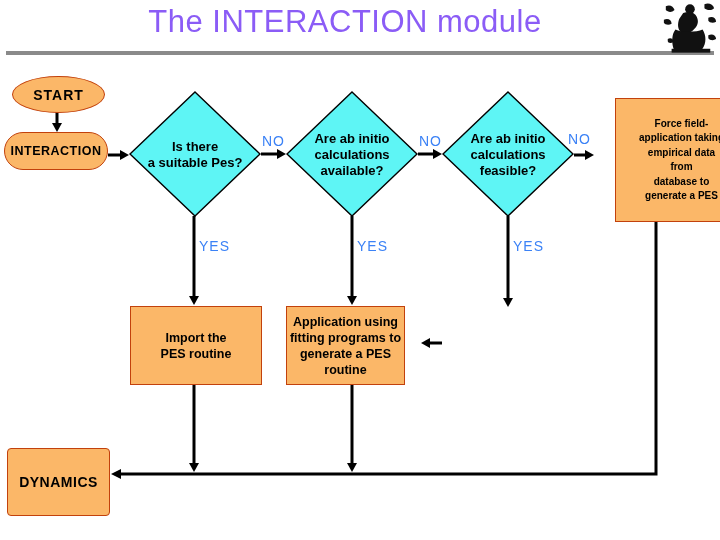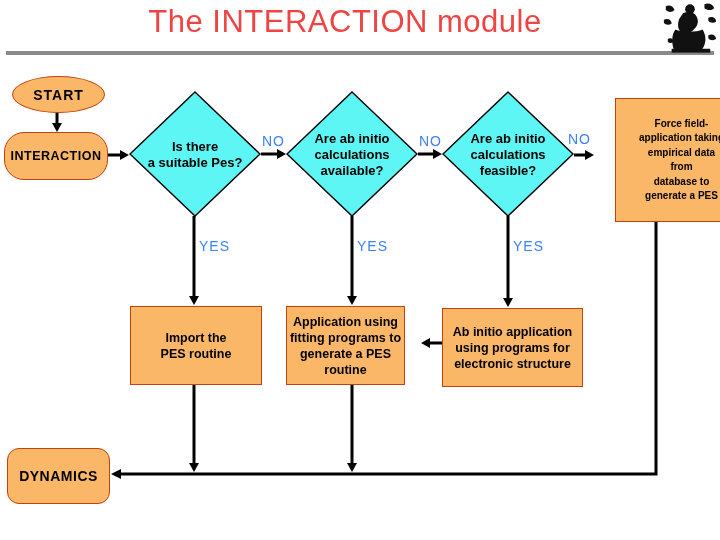--- a/index.html
+++ b/index.html
@@ -2,39 +2,39 @@
 <html><head>
 <meta charset="utf-8">
 <style>
   html,body { margin:0; padding:0; background:#fff; }
   .stage {
     position:relative; width:720px; height:540px; background:#ffffff;
     font-family:"Liberation Sans", sans-serif; color:#000; overflow:hidden;
   }
   .title {
     position:absolute; left:30px; top:4px; width:630px; text-align:center;
-    font-size:31px; font-weight:400; color:#ef4444; letter-spacing:0.5px;
+    font-size:31px; font-weight:400; color:#8b5cf6; letter-spacing:0.5px;
   }
   .rule { position:absolute; left:6px; top:51px; width:708px; height:4px; background:#8a8a8a; }
   .logo { position:absolute; right:2px; top:0; width:58px; height:55px; }
 
   svg.overlay { position:absolute; left:0; top:0; width:720px; height:540px; }
 
   .node {
     position:absolute; display:flex; align-items:center; justify-content:center;
     text-align:center; background:#fbb768; border:1px solid #c2410c;
     font-weight:bold; white-space:pre-line; box-sizing:border-box;
   }
   .start    { left:12px;  top:76px;  width:93px;  height:37px; border-radius:50%; font-size:14px; letter-spacing:1px; }
-  .interaction { left:4px; top:132px; width:104px; height:48px; border-radius:20px; font-size:12.5px; letter-spacing:0.5px; }
+  .interaction { left:4px; top:132px; width:104px; height:38px; border-radius:20px; font-size:12.5px; letter-spacing:0.5px; }
   .forcefield  { left:595px; top:98px; width:133px; height:124px; font-size:10px; line-height:14.5px;margin-left:20px; }
   .importpes   { left:130px; top:306px; width:132px; height:79px; font-size:12.5px; line-height:16px; }
   .fitting     { left:286px; top:306px; width:119px; height:79px; font-size:12.5px; line-height:16px; }
   .abinitio    { left:442px; top:308px; width:141px; height:79px; font-size:12.5px; line-height:16px; }
-  .dynamics    { left:7px;  top:448px; width:103px; height:56px; border-radius:12px; font-size:14px; letter-spacing:0.5px; }
+  .dynamics    { left:7px;  top:448px; width:103px; height:68px; border-radius:4px; font-size:14px; letter-spacing:0.5px; }
 
   .dtext {
     position:absolute; width:122px; text-align:center; font-weight:bold;
     font-size:13px; line-height:16px; white-space:pre-line;
   }
   .d1 { left:134px; top:139px; }
   .d2 { left:291px; top:131px; }
   .d3 { left:447px; top:131px; }
 
   .edgelabel {
@@ -130,23 +130,20 @@
 empirical data
 from
 database to
 generate a PES</div>
   <div class="node importpes">Import the
 PES routine</div>
   <div class="node fitting">Application using
 fitting programs to
 generate a PES
 routine</div>
-  <div class="node abinitio">Ab initio application
-using programs for
-electronic structure</div>
   <div class="node dynamics">DYNAMICS</div>
 
   <div class="edgelabel no1">NO</div>
   <div class="edgelabel no2">NO</div>
   <div class="edgelabel no3">NO</div>
   <div class="edgelabel yes1">YES</div>
   <div class="edgelabel yes2">YES</div>
   <div class="edgelabel yes3">YES</div>
 
 </div>

